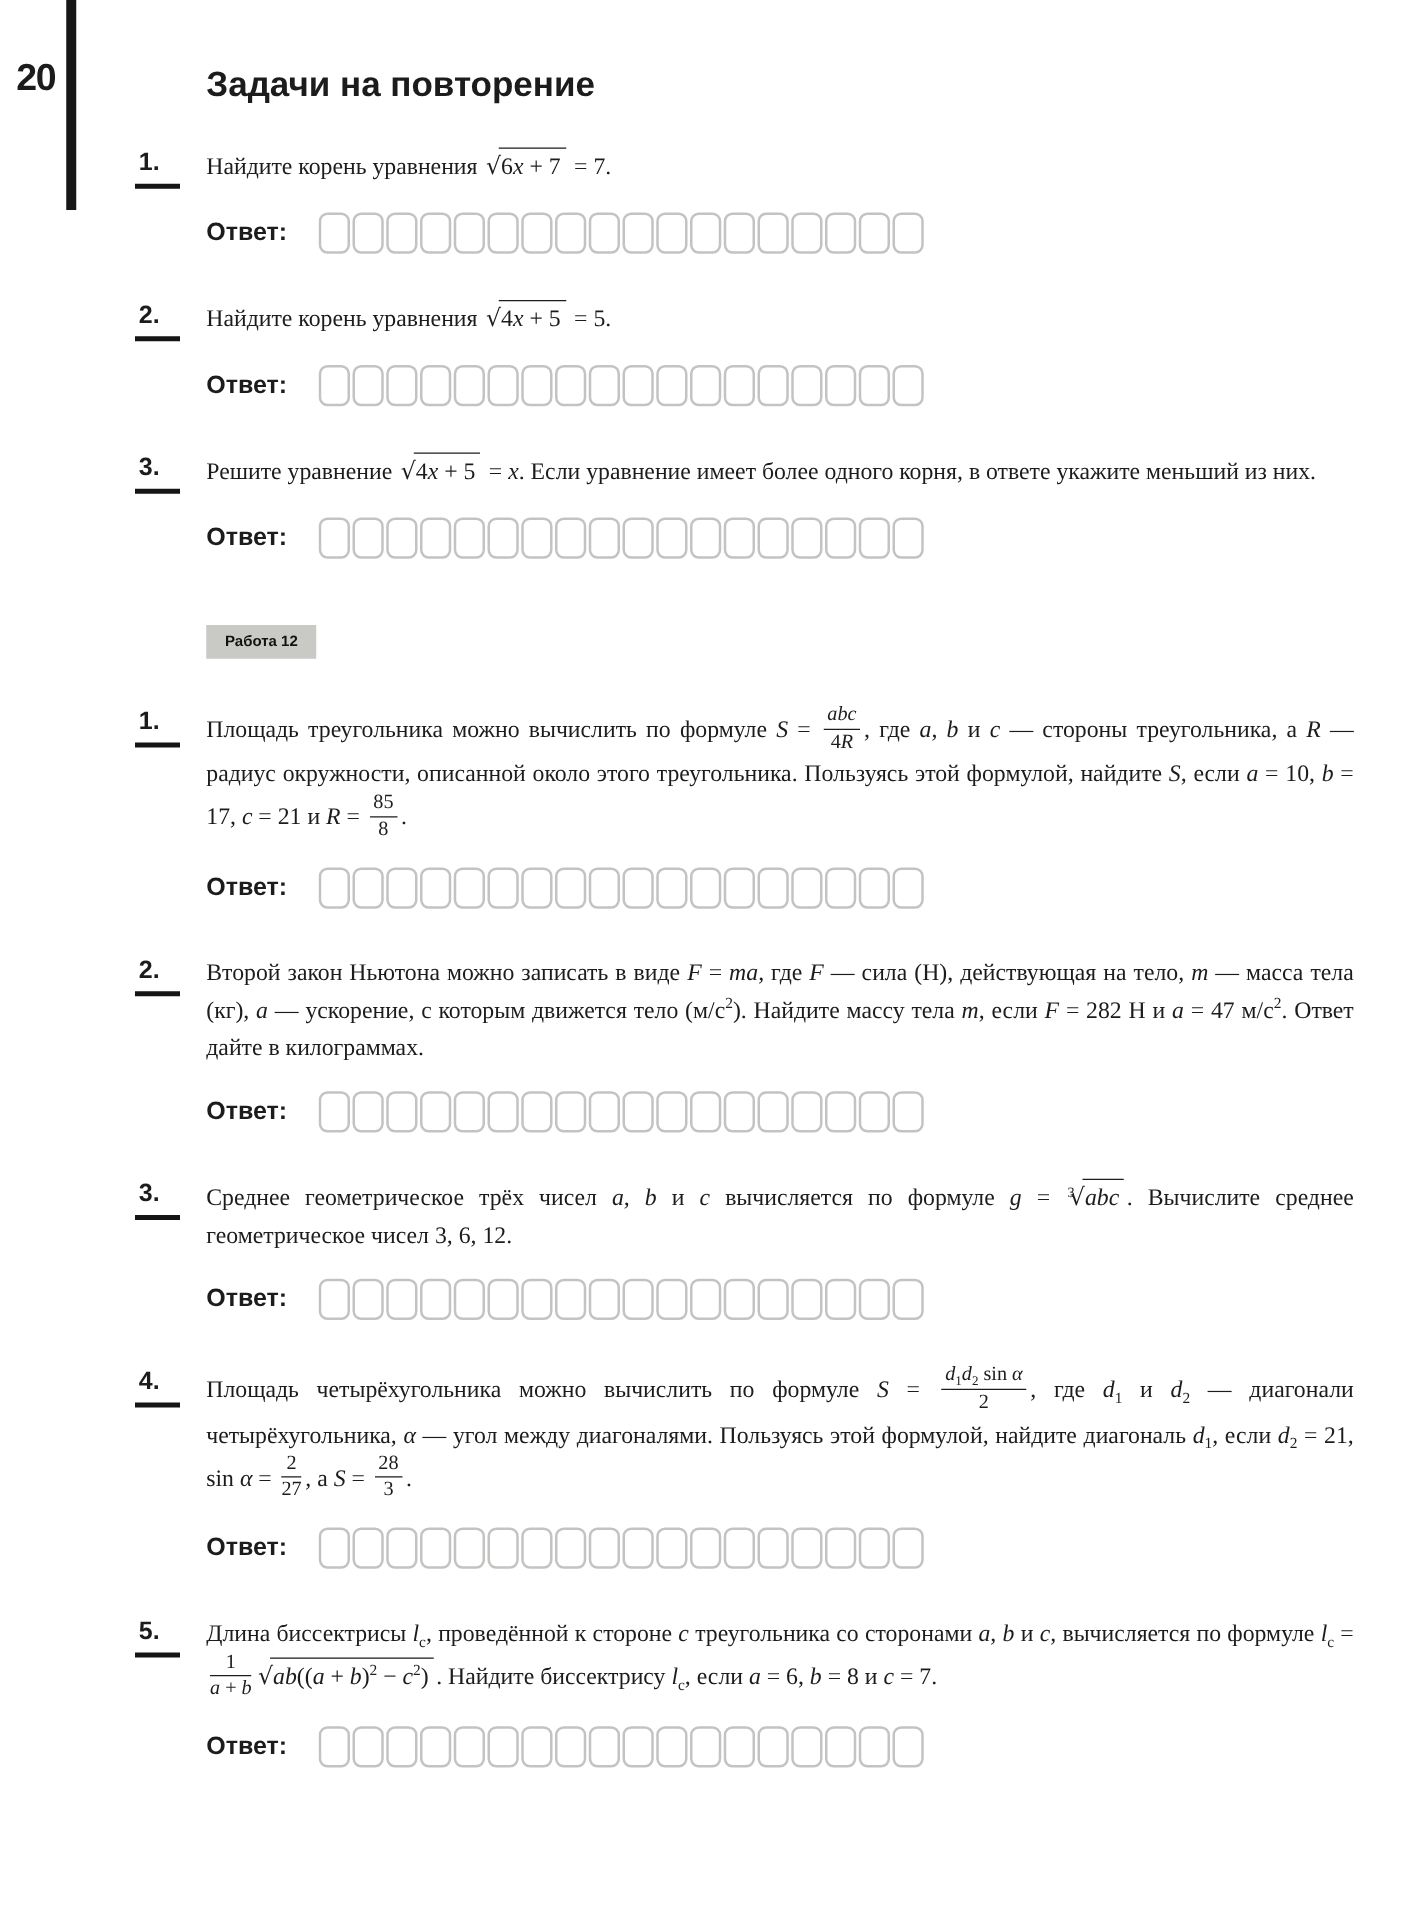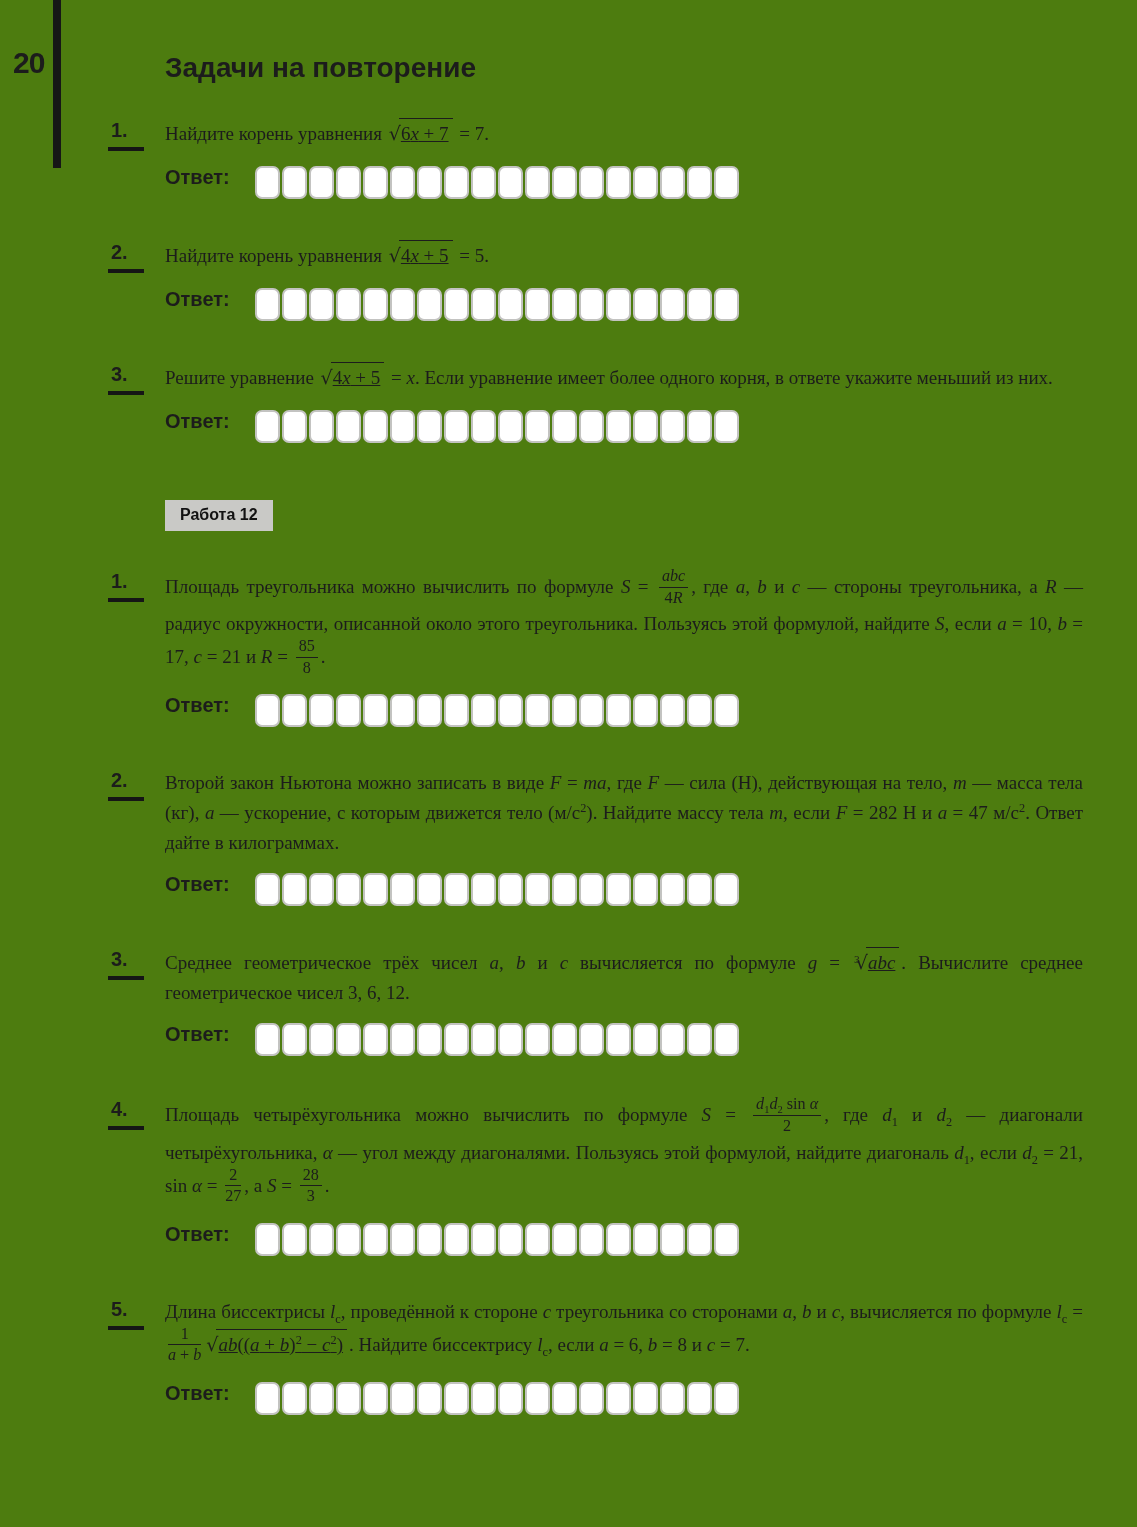--- a/index.html
+++ b/index.html
@@ -1,20 +1,20 @@
 <!DOCTYPE html>
 <html><head>
 <meta charset="utf-8">
 <style>
   html,body { margin:0; padding:0; background:#e8e8e6; }
   .page {
     position:relative;
     width:1137px; height:1527px;
     margin:0 auto;
-    background:#4d7c0f;
+    background:#ffffff;
     color:#1c1c1c;
     font-family:"Liberation Serif", serif;
     font-size:19px;
     overflow:hidden;
     box-sizing:border-box;
   }
   .spine-bar { position:absolute; left:53px; top:0; width:8px; height:168px; background:#161616; }
   .page-number {
     position:absolute; left:13px; top:46px;
     font-family:"Liberation Sans", sans-serif; font-weight:700; font-size:30px; letter-spacing:-1px;
@@ -24,51 +24,51 @@
     font-family:"Liberation Sans", sans-serif; font-weight:700; font-size:28px;
     margin:0 0 4px 57px;
   }
   .problem { display:flex; margin-top:34px; }
   .pnum-col { width:57px; flex:none; padding-top:1px; }
   .pnum {
     display:block; font-family:"Liberation Sans", sans-serif; font-weight:700; font-size:20px; padding-left:3px;
   }
   .pnum-bar { display:block; width:36px; height:4px; background:#151515; margin-top:5px; }
   .ptext { flex:1; line-height:1.58; text-align:justify; padding-right:4px; }
-  .answer-row { display:flex; align-items:flex-start; margin:15px 0 10px 57px; height:40px; }
+  .answer-row { display:flex; align-items:center; margin:15px 0 10px 57px; height:40px; }
   .answer-label {
     font-family:"Liberation Sans", sans-serif; font-weight:700; font-size:20px;
     width:90px; flex:none;
   }
   .answer-cells { display:flex; gap:2px; }
   .cell {
     width:25px; height:33px; box-sizing:border-box;
     border:2px solid #c3c3c1; border-radius:7px; background:#fff;
   }
   .work-title {
     display:inline-block;
-    font-family:"Liberation Sans", sans-serif; font-weight:700; font-size:16px;
+    font-family:"Liberation Sans", sans-serif; font-weight:700; font-size:12px;
     background:#c9c9c6; color:#121212;
     padding:6px 15px 7px;
     margin:40px 0 4px 57px;
   }
   
   .mi { font-style:italic; }
   .msup { font-size:0.65em; vertical-align:super; line-height:0; }
   .msub { font-size:0.65em; vertical-align:sub; line-height:0; }
   .mfrac {
     display:inline-block; vertical-align:middle; text-align:center;
     margin:0 3px; font-size:0.85em; line-height:1.15; transform:translateY(-2px);
   }
   .mnum { display:block; border-bottom:1.4px solid #1c1c1c; padding:0 3px 1px; }
   .mden { display:block; padding-top:1px;text-align:center; }
   .msqrt { display:inline-block; white-space:nowrap; margin:0 2px; }
   .rsign { display:inline-block; font-family:"DejaVu Sans", sans-serif; }
   .ridx { display:inline-block; font-size:0.6em; transform:translateY(-0.55em); margin-right:-0.35em; }
-  .rbody { display:inline-block; border-top:1.5px solid #1c1c1c; padding:0 4px 0 2px; margin-left:-2px;text-decoration:underline; }
+  .rbody { display:inline-block; border-top:1.5px solid #1c1c1c; padding:0 4px 0 2px; margin-left:-2px; }
 </style>
 </head>
 <body>
 
 <div class="page">
   <div class="spine-bar"></div>
   <div class="page-number">20</div>
   <div class="content">
     <div class="page-header">Задачи на повторение</div>
     <div id="review-problems">

